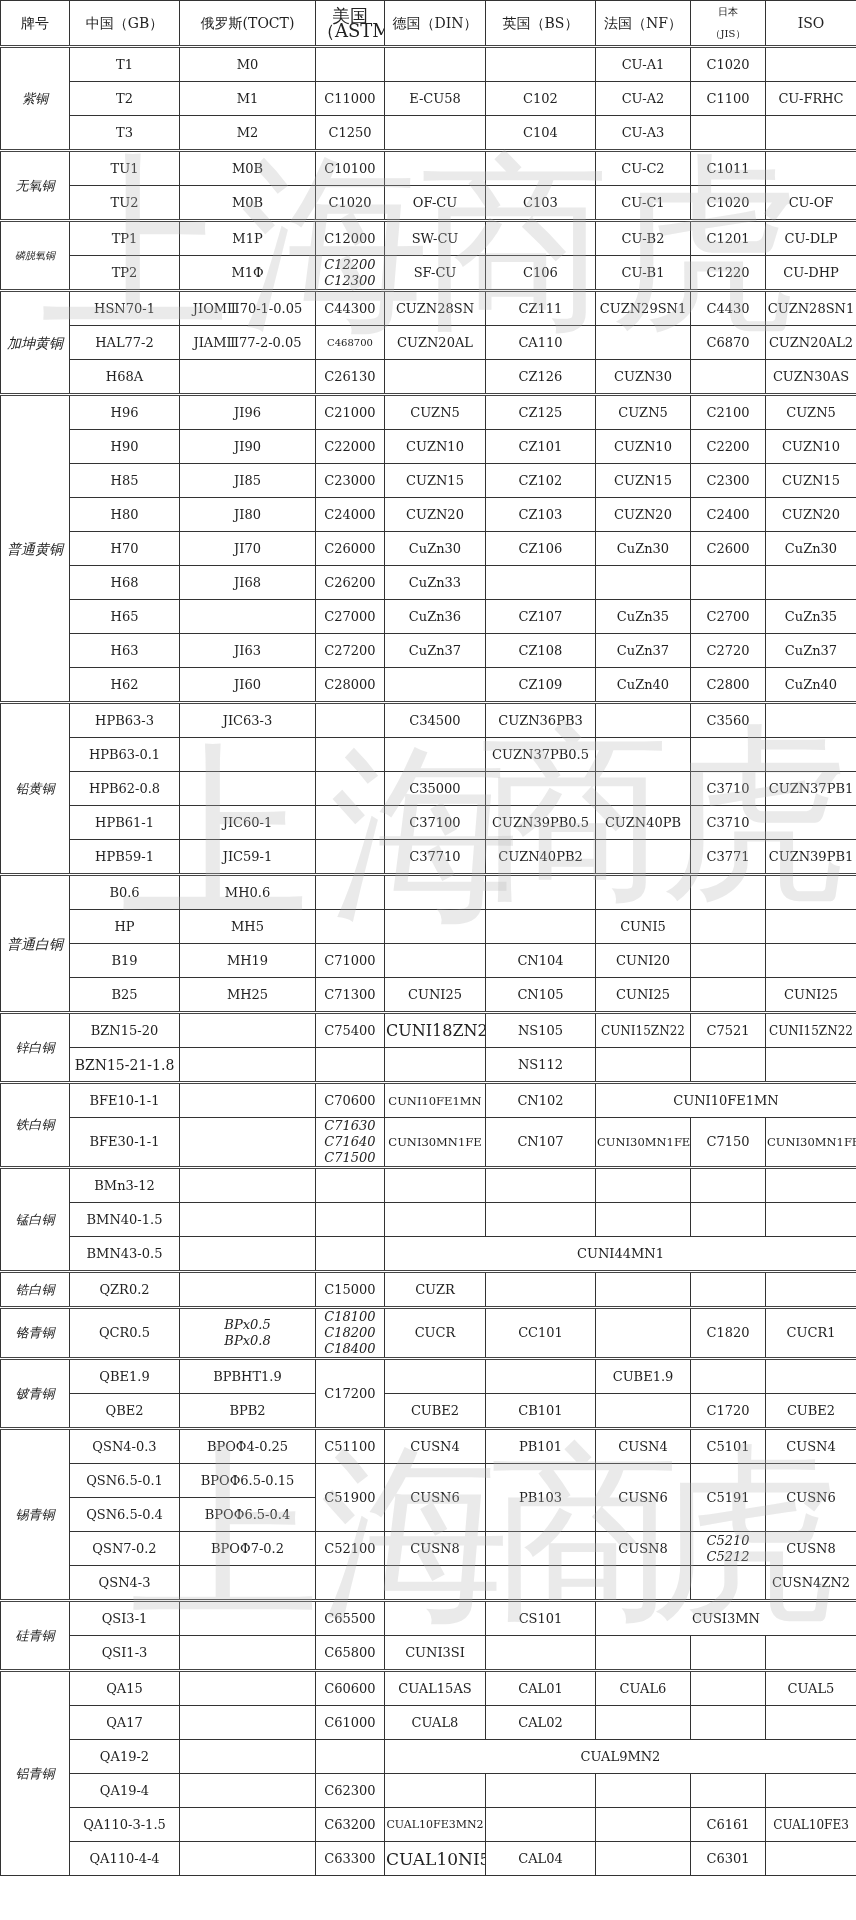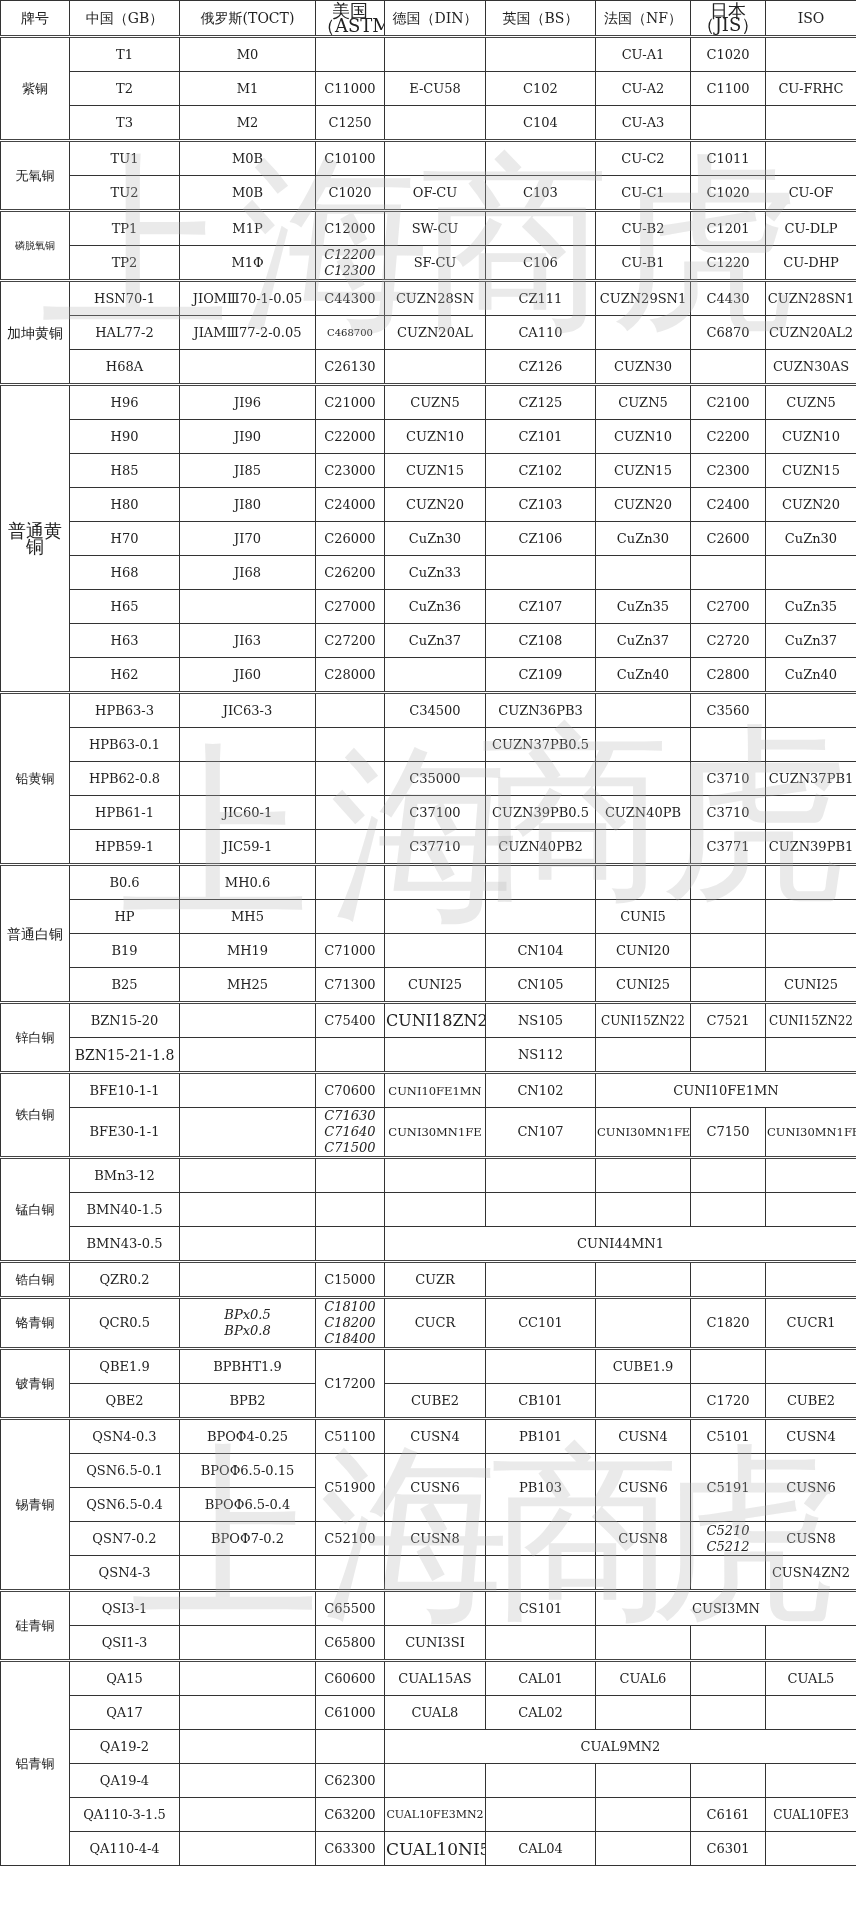--- a/index.html
+++ b/index.html
@@ -7,21 +7,21 @@
          font-family: "DejaVu Serif", "Liberation Serif", serif; color: #222; }
   .wrap { position: absolute; left: 0; top: 0; width: 856px; }
   table.grid { border-collapse: collapse; table-layout: fixed; width: 856px; }
   table.grid td, table.grid th {
     border: 1.5px solid #333; text-align: center; vertical-align: middle;
     font-size: 13px; font-weight: normal; padding: 0 1px; line-height: 16px;
     white-space: pre-line; overflow: hidden;
   }
   table.grid th { height: 34px; font-size: 14px; }
   table.grid td { height: 33px; }
-  td.cat { font-family: "DejaVu Sans", "Liberation Sans", sans-serif; font-size: 15px; }
+  td.cat { font-family: "DejaVu Sans", "Liberation Sans", sans-serif; font-size: 15px; font-style: italic; }
   tr.group-start td { border-top: 3px double #444; }
   td.multi { line-height: 14px; font-size: 12.5px; font-style: italic; }
   .watermark { position: absolute; left: 0; top: 0; width: 856px; height: 1920px;
                pointer-events: none; }
   .watermark span { position: absolute; font-family: "DejaVu Serif", serif;
                     color: rgba(180,180,180,0.28); font-size: 190px; line-height: 1; }
 </style>
 </head>
 <body>
 
@@ -41,21 +41,21 @@
   <thead>
     <tr>
       <th>牌号</th>
       <th>中国（GB）</th>
       <th>俄罗斯(TOCT)</th>
       <th style="font-size:18px;line-height:15px">美国
 （ASTM）</th>
       <th>德国（DIN）</th>
       <th>英国（BS）</th>
       <th>法国（NF）</th>
-      <th style="font-size:18px;line-height:14px">日本
+      <th style="font-size:10px;line-height:22px">日本
 （JIS）</th>
       <th>ISO</th>
     </tr>
   </thead>
   <tbody>
 
     <tr class="group-start">
       <td class="cat" rowspan="3">紫铜</td>
       <td>T1</td>
       <td>M0</td>
@@ -158,21 +158,21 @@
       <td></td>
       <td>C26130</td>
       <td></td>
       <td>CZ126</td>
       <td>CUZN30</td>
       <td></td>
       <td>CUZN30AS</td>
     </tr>
 
     <tr class="group-start">
-      <td class="cat" rowspan="9" style="font-size:18px">普通黄铜</td>
+      <td class="cat" rowspan="9" style="font-size:14px">普通黄铜</td>
       <td>H96</td>
       <td>JI96</td>
       <td>C21000</td>
       <td>CUZN5</td>
       <td>CZ125</td>
       <td>CUZN5</td>
       <td>C2100</td>
       <td>CUZN5</td>
     </tr>
     <tr>

